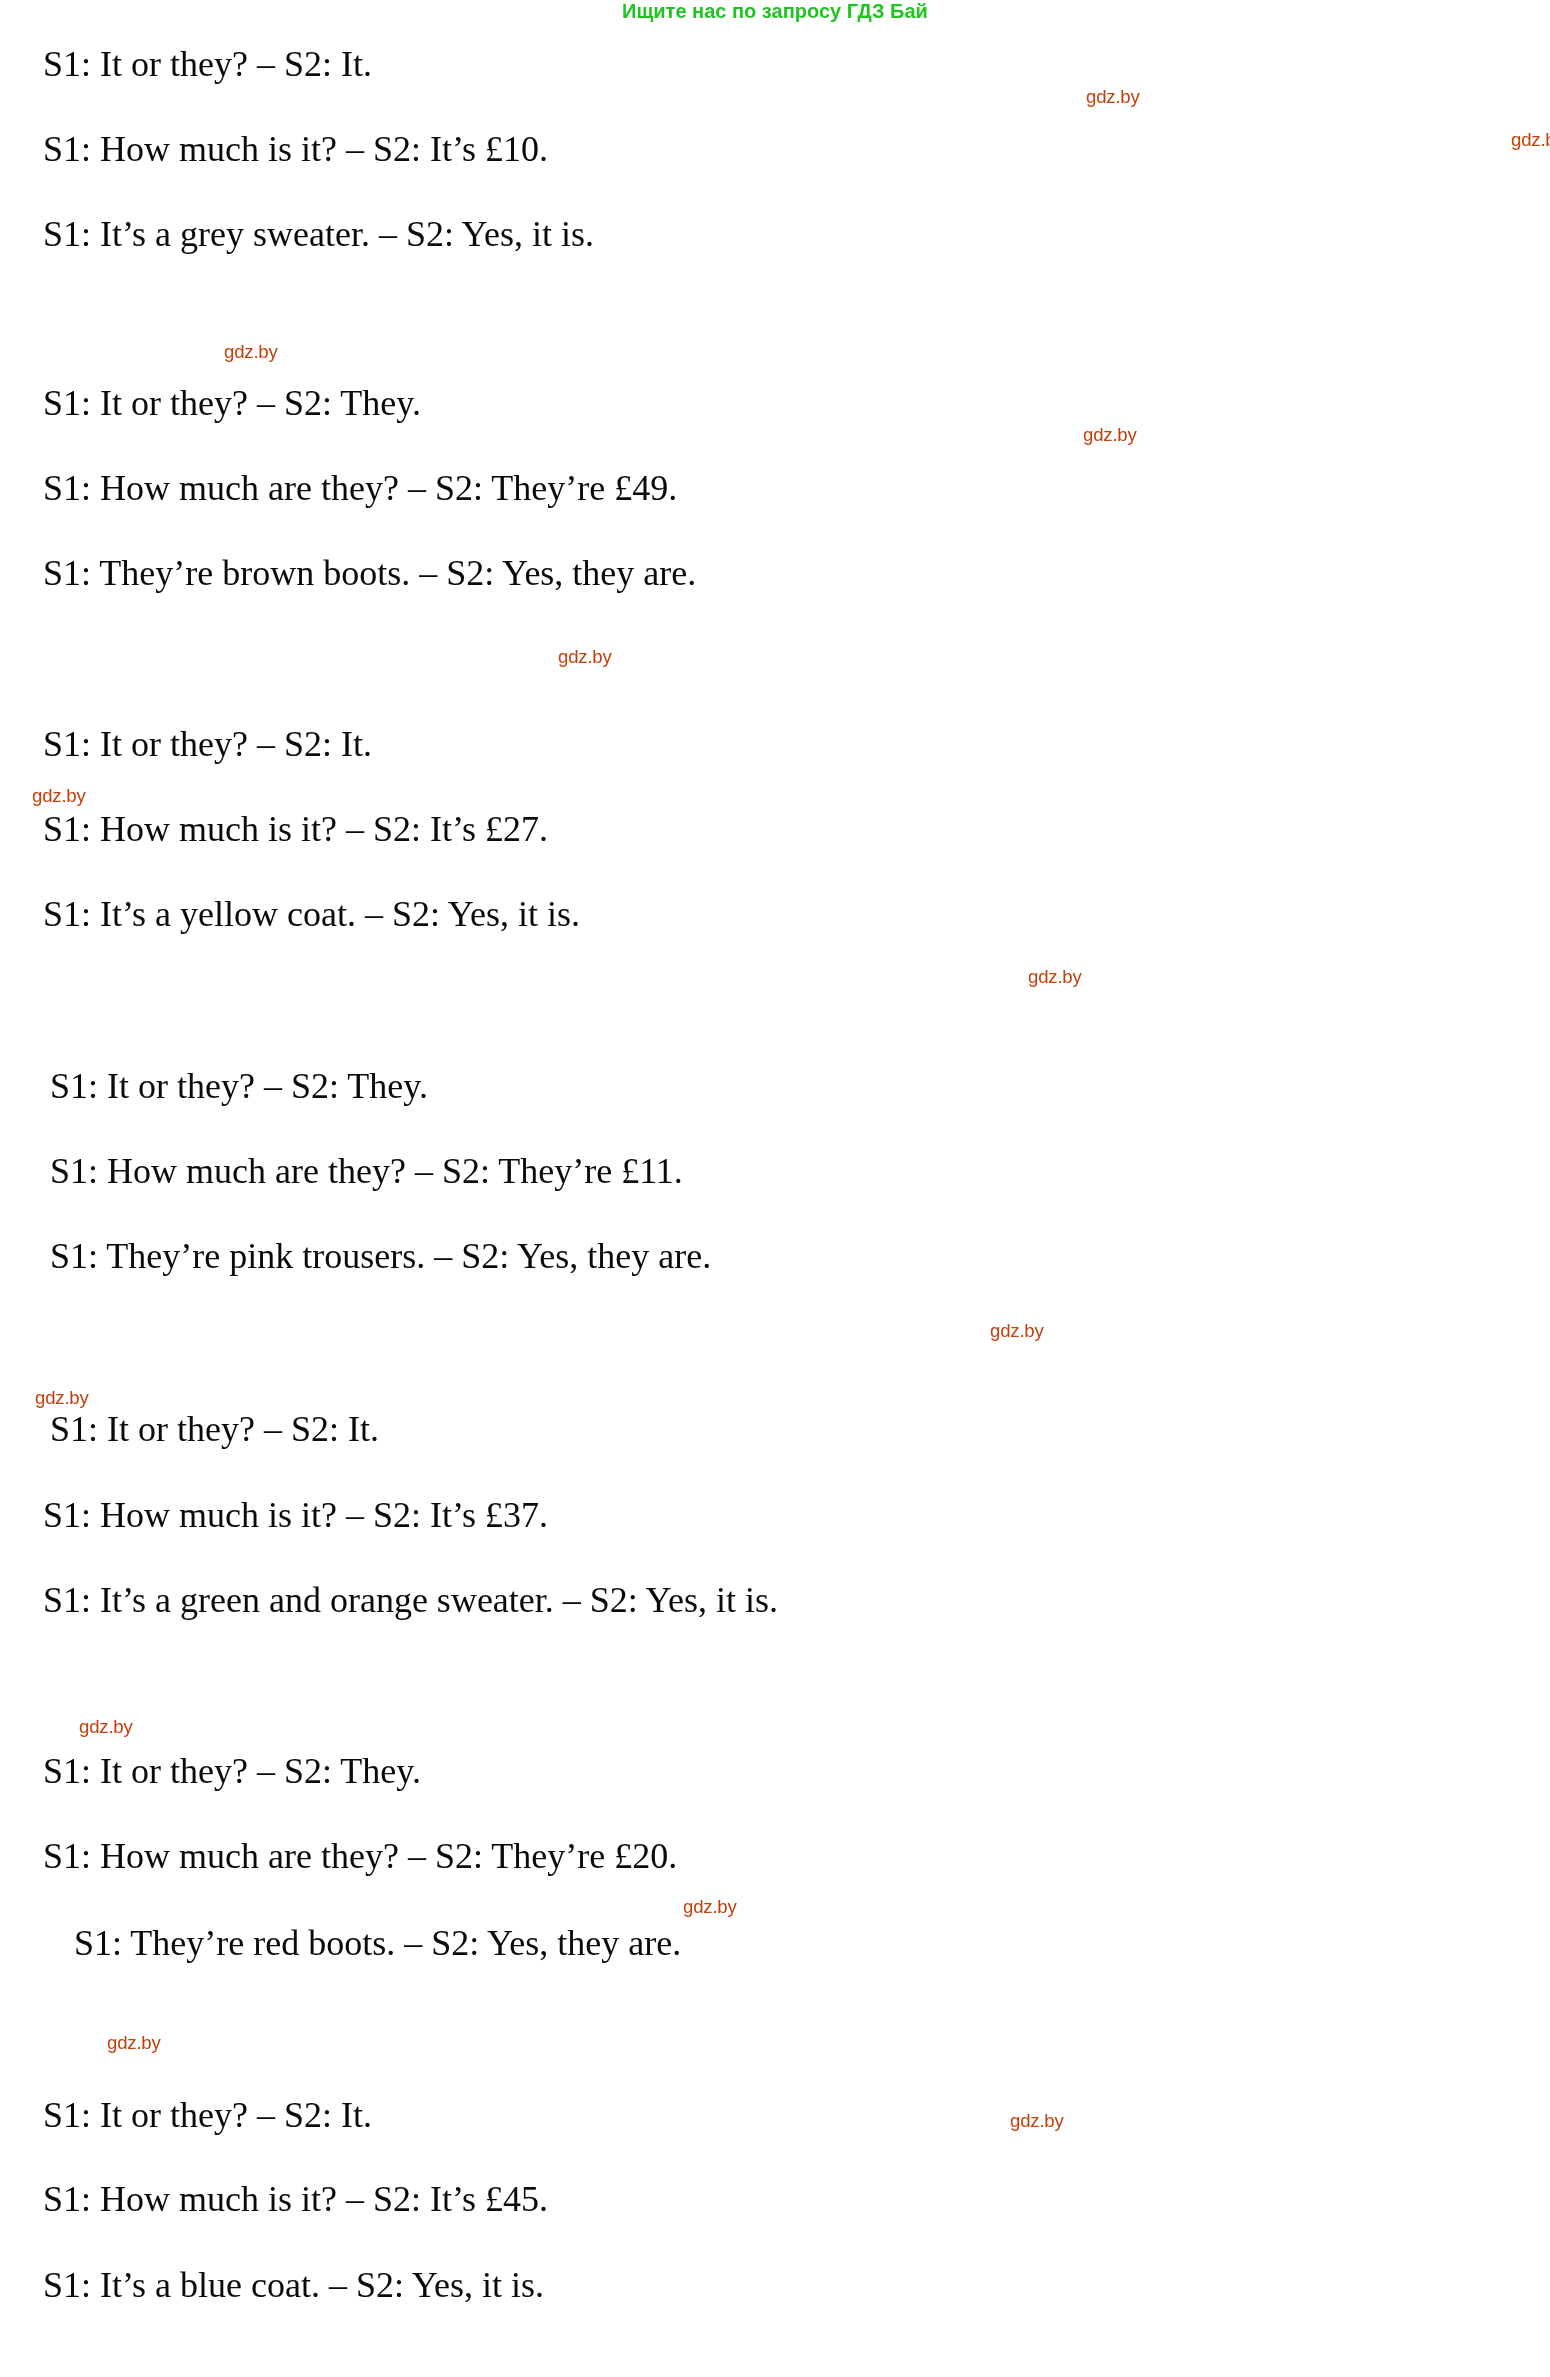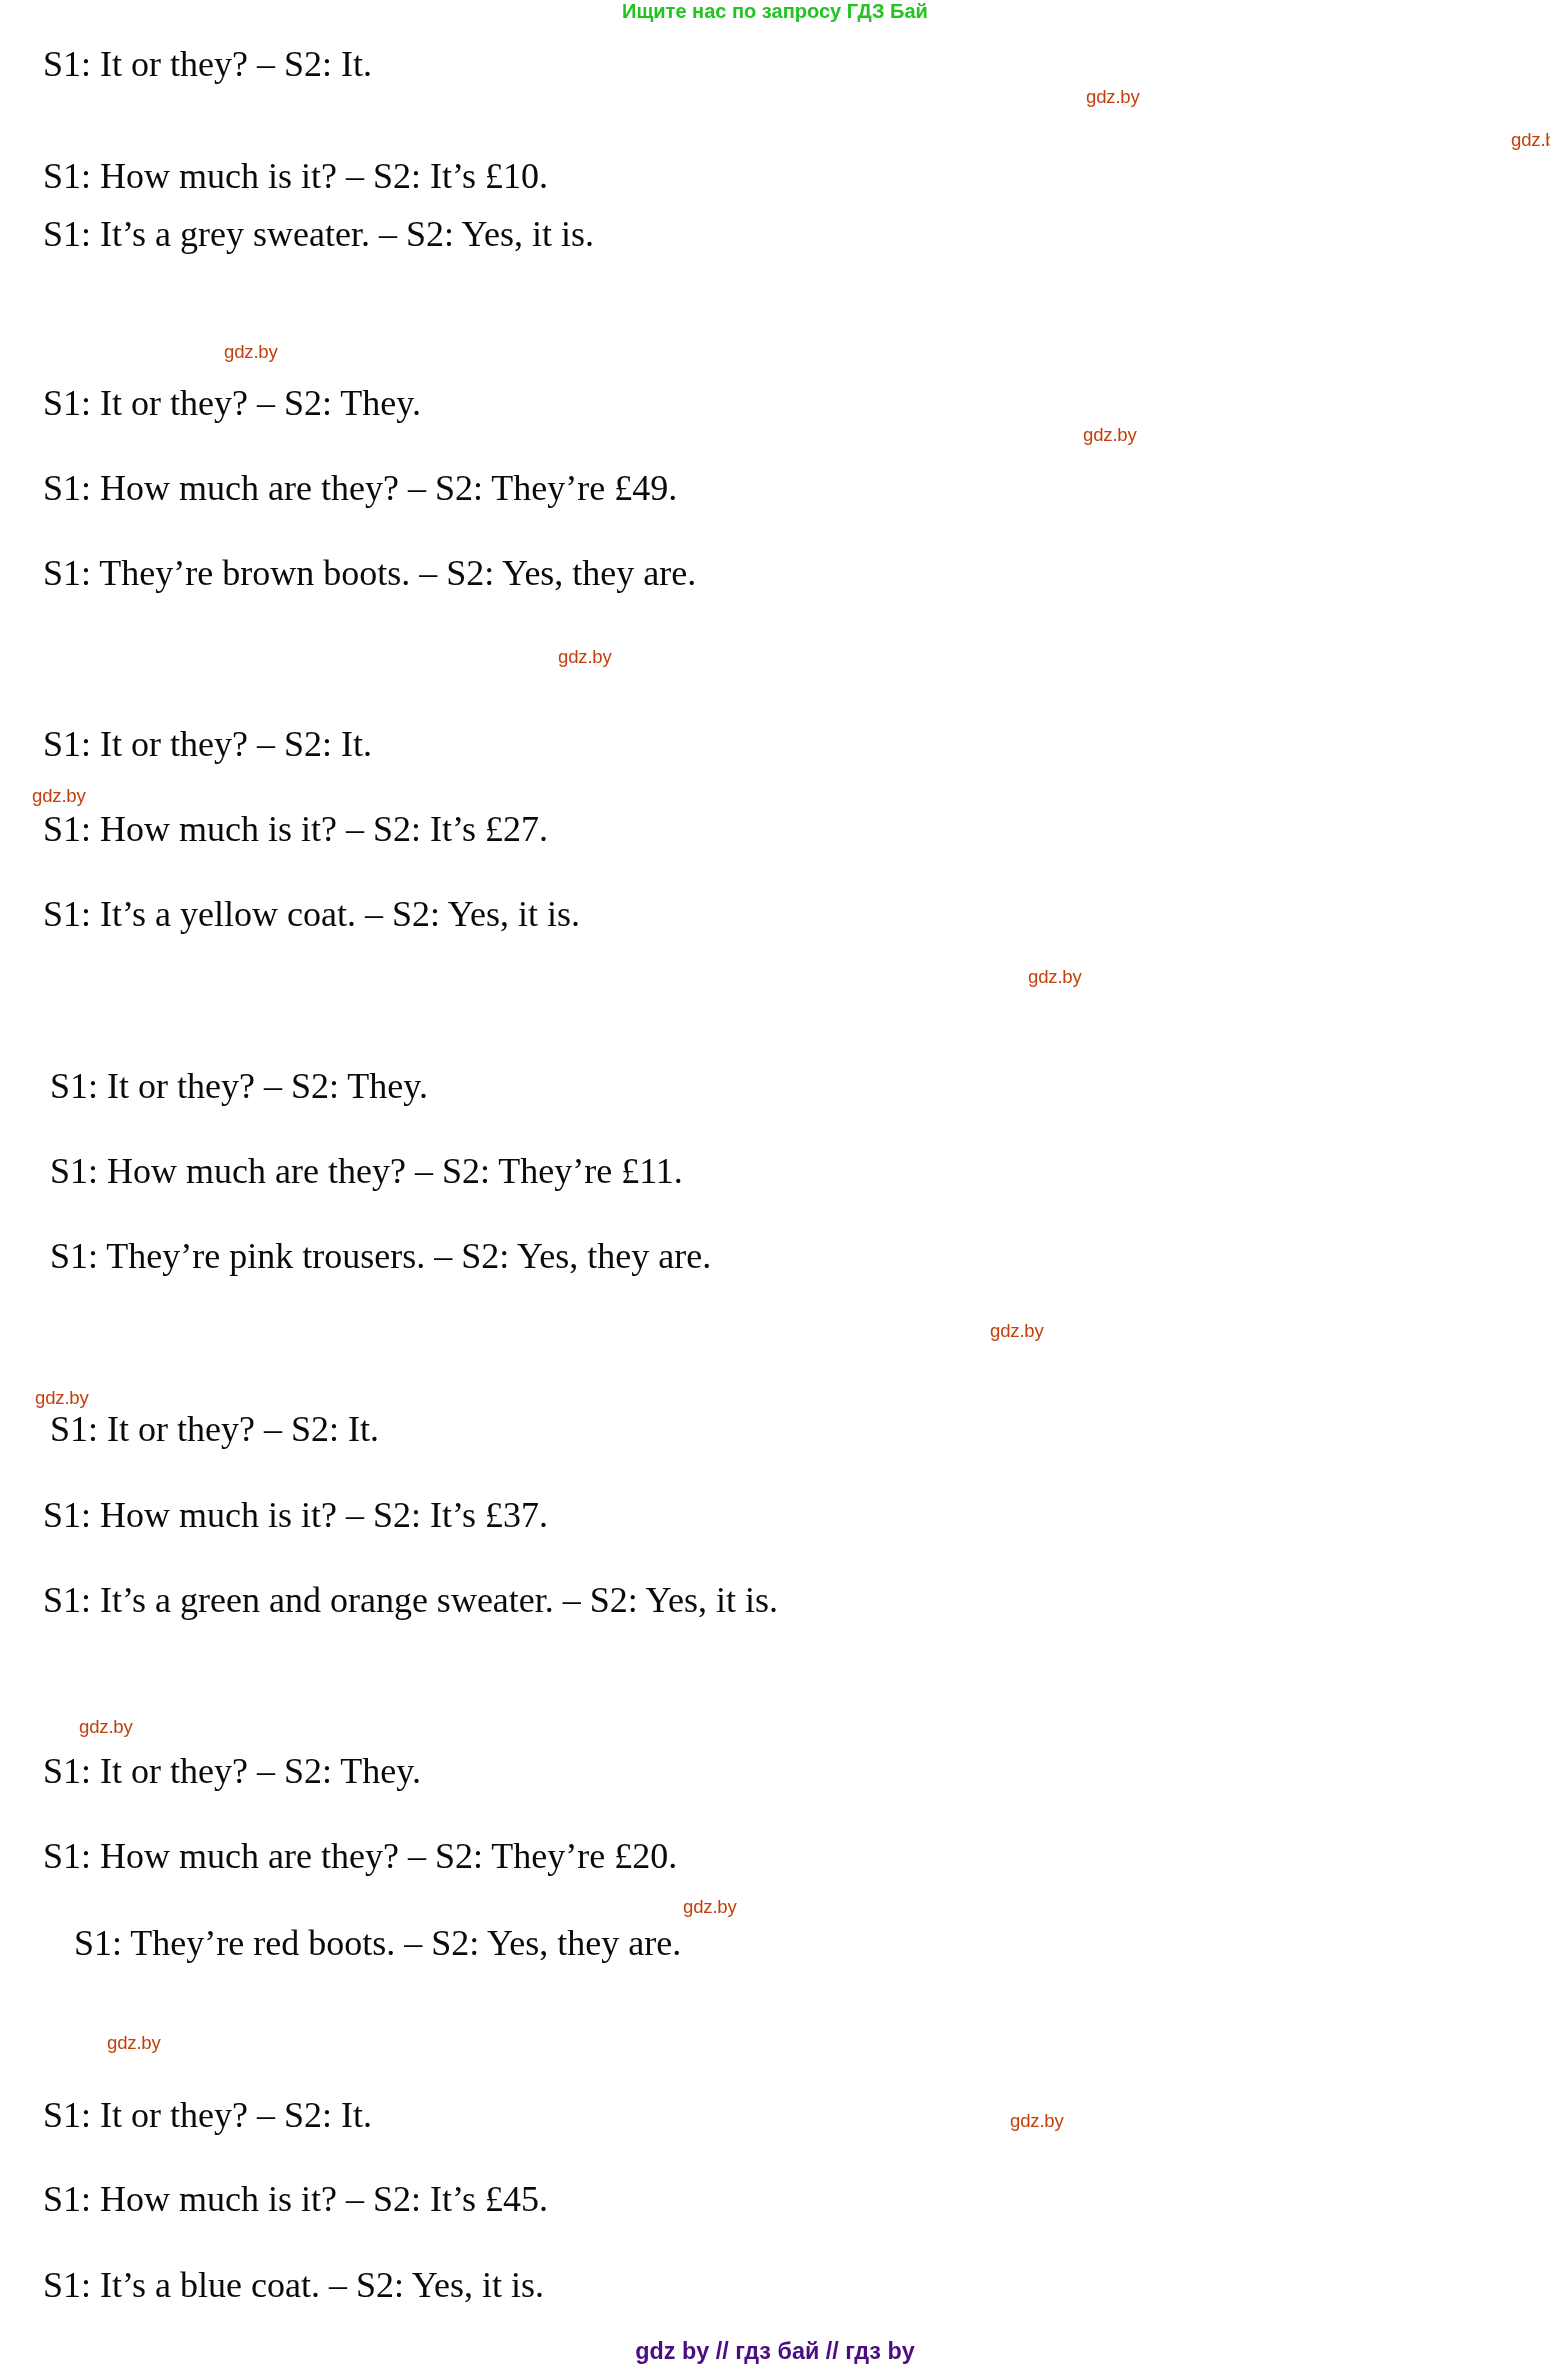--- a/index.html
+++ b/index.html
@@ -77,21 +77,21 @@
 </head>
 <body>
 
 <div id="page">
 
   <div class="promo-banner">Ищите нас по запросу ГДЗ Бай</div>
 
   <div id="dialogue-layer">
       <div>
         <div class="dialogue-line" style="left: 43px; top: 46px;">S1: It or they? – S2: It.</div>
-        <div class="dialogue-line" style="left: 43px; top: 131px; margin-top: 27px;">S1: How much is it? – S2: It’s £10.</div>
+        <div class="dialogue-line" style="left: 43px; top: 131px;">S1: How much is it? – S2: It’s £10.</div>
         <div class="dialogue-line" style="left: 43px; top: 216px;">S1: It’s a grey sweater. – S2: Yes, it is.</div>
       </div>
       <div>
         <div class="dialogue-line" style="left: 43px; top: 385px;">S1: It or they? – S2: They.</div>
         <div class="dialogue-line" style="left: 43px; top: 470px;">S1: How much are they? – S2: They’re £49.</div>
         <div class="dialogue-line" style="left: 43px; top: 555px; text-align: right;">S1: They’re brown boots. – S2: Yes, they are.</div>
       </div>
       <div>
         <div class="dialogue-line" style="left: 43px; top: 726px;">S1: It or they? – S2: It.</div>
         <div class="dialogue-line" style="left: 43px; top: 811px;">S1: How much is it? – S2: It’s £27.</div>
@@ -128,16 +128,15 @@
       <div class="watermark" style="left: 32px; top: 785px;">gdz.by</div>
       <div class="watermark" style="left: 1028px; top: 966px;">gdz.by</div>
       <div class="watermark" style="left: 990px; top: 1320px;">gdz.by</div>
       <div class="watermark" style="left: 35px; top: 1387px;">gdz.by</div>
       <div class="watermark" style="left: 79px; top: 1716px;">gdz.by</div>
       <div class="watermark" style="left: 683px; top: 1896px;">gdz.by</div>
       <div class="watermark" style="left: 107px; top: 2032px;">gdz.by</div>
       <div class="watermark" style="left: 1010px; top: 2110px;">gdz.by</div>
     </div>
 
-  <div class="site-footer">gdz by  //  гдз бай  //  гдз by</div>
 
 </div>
 
 
 </body></html>

